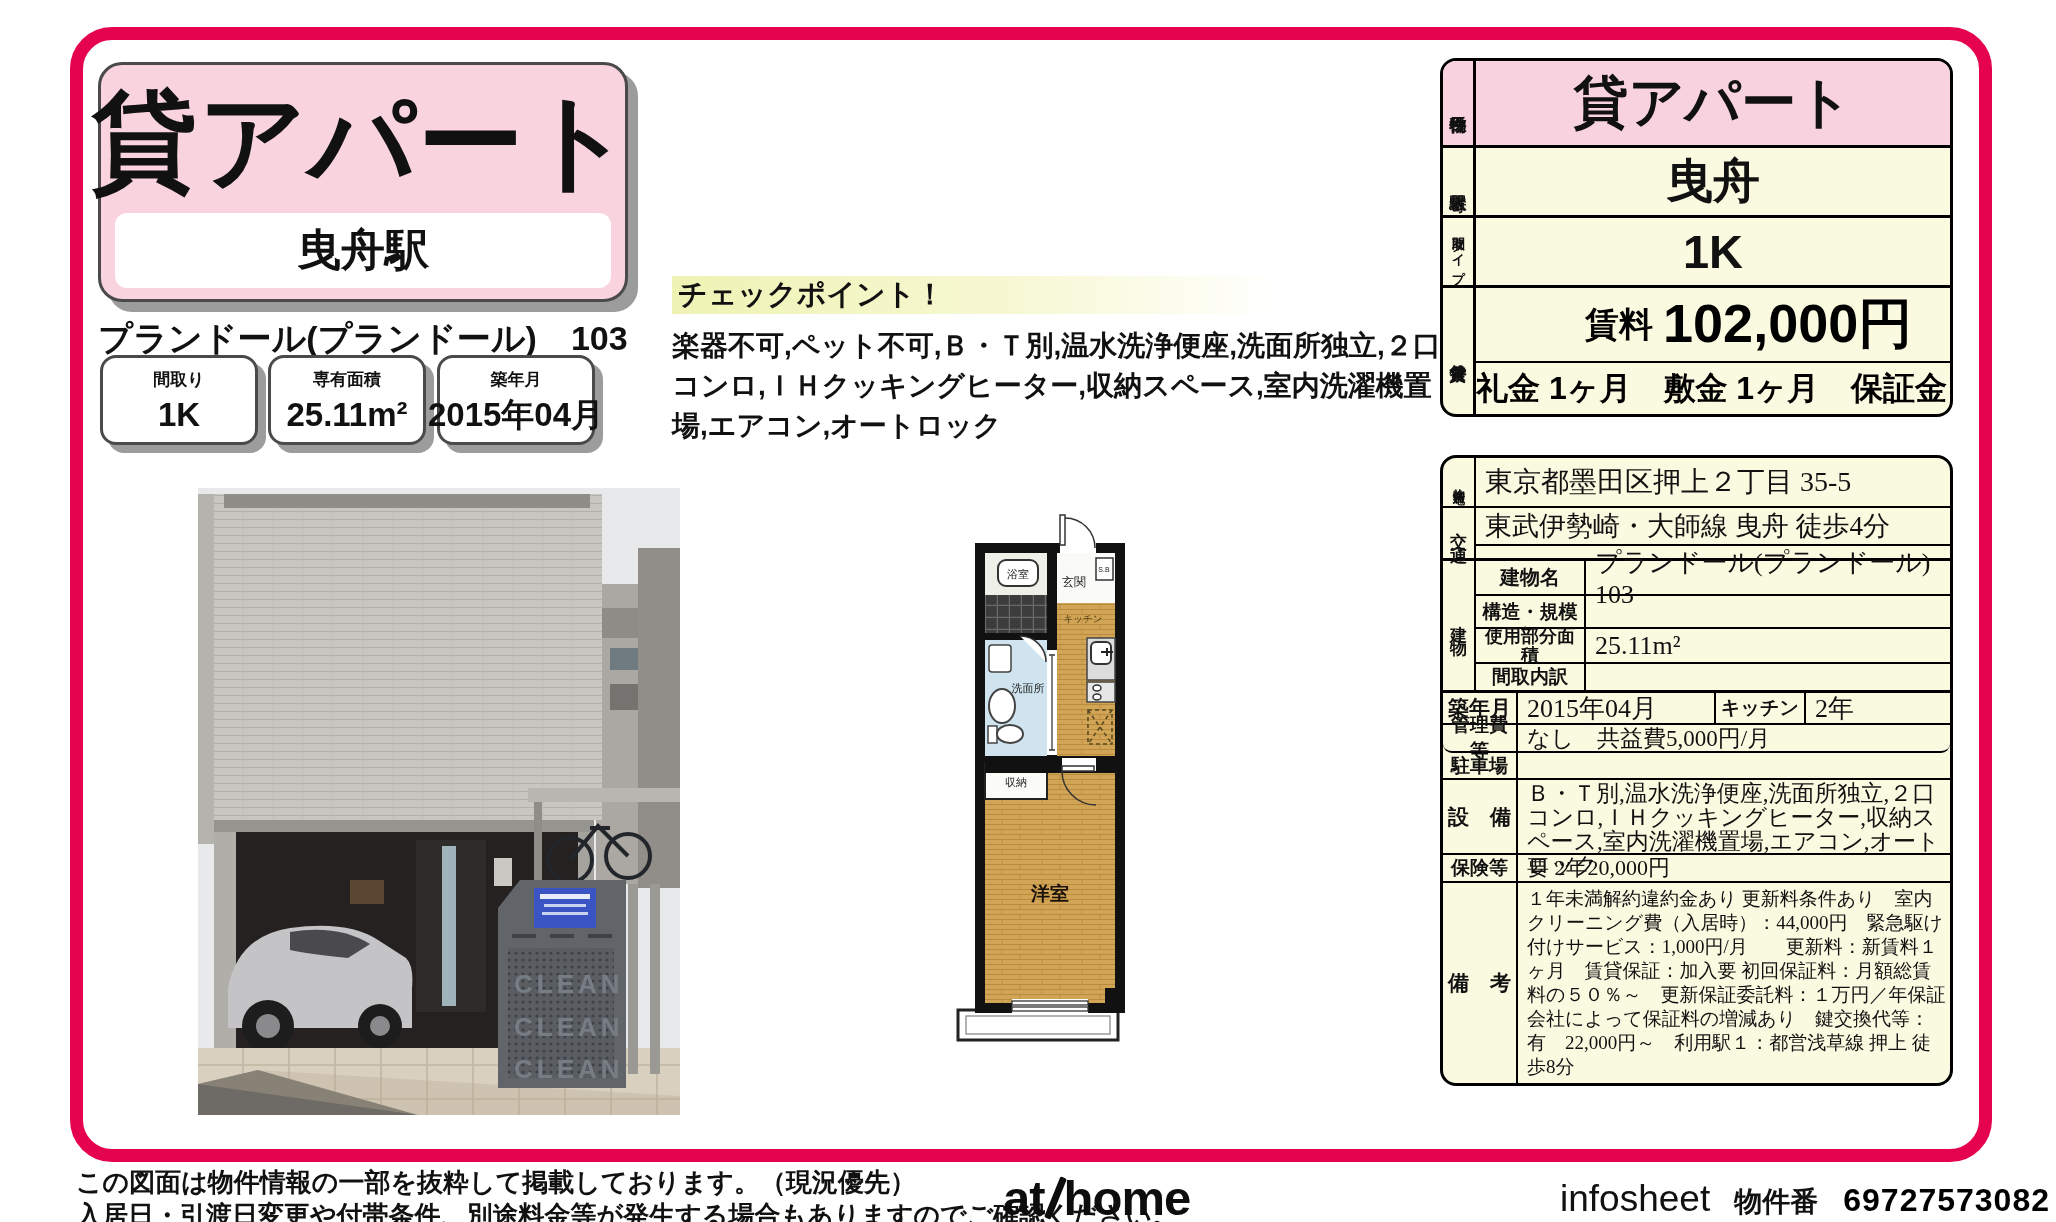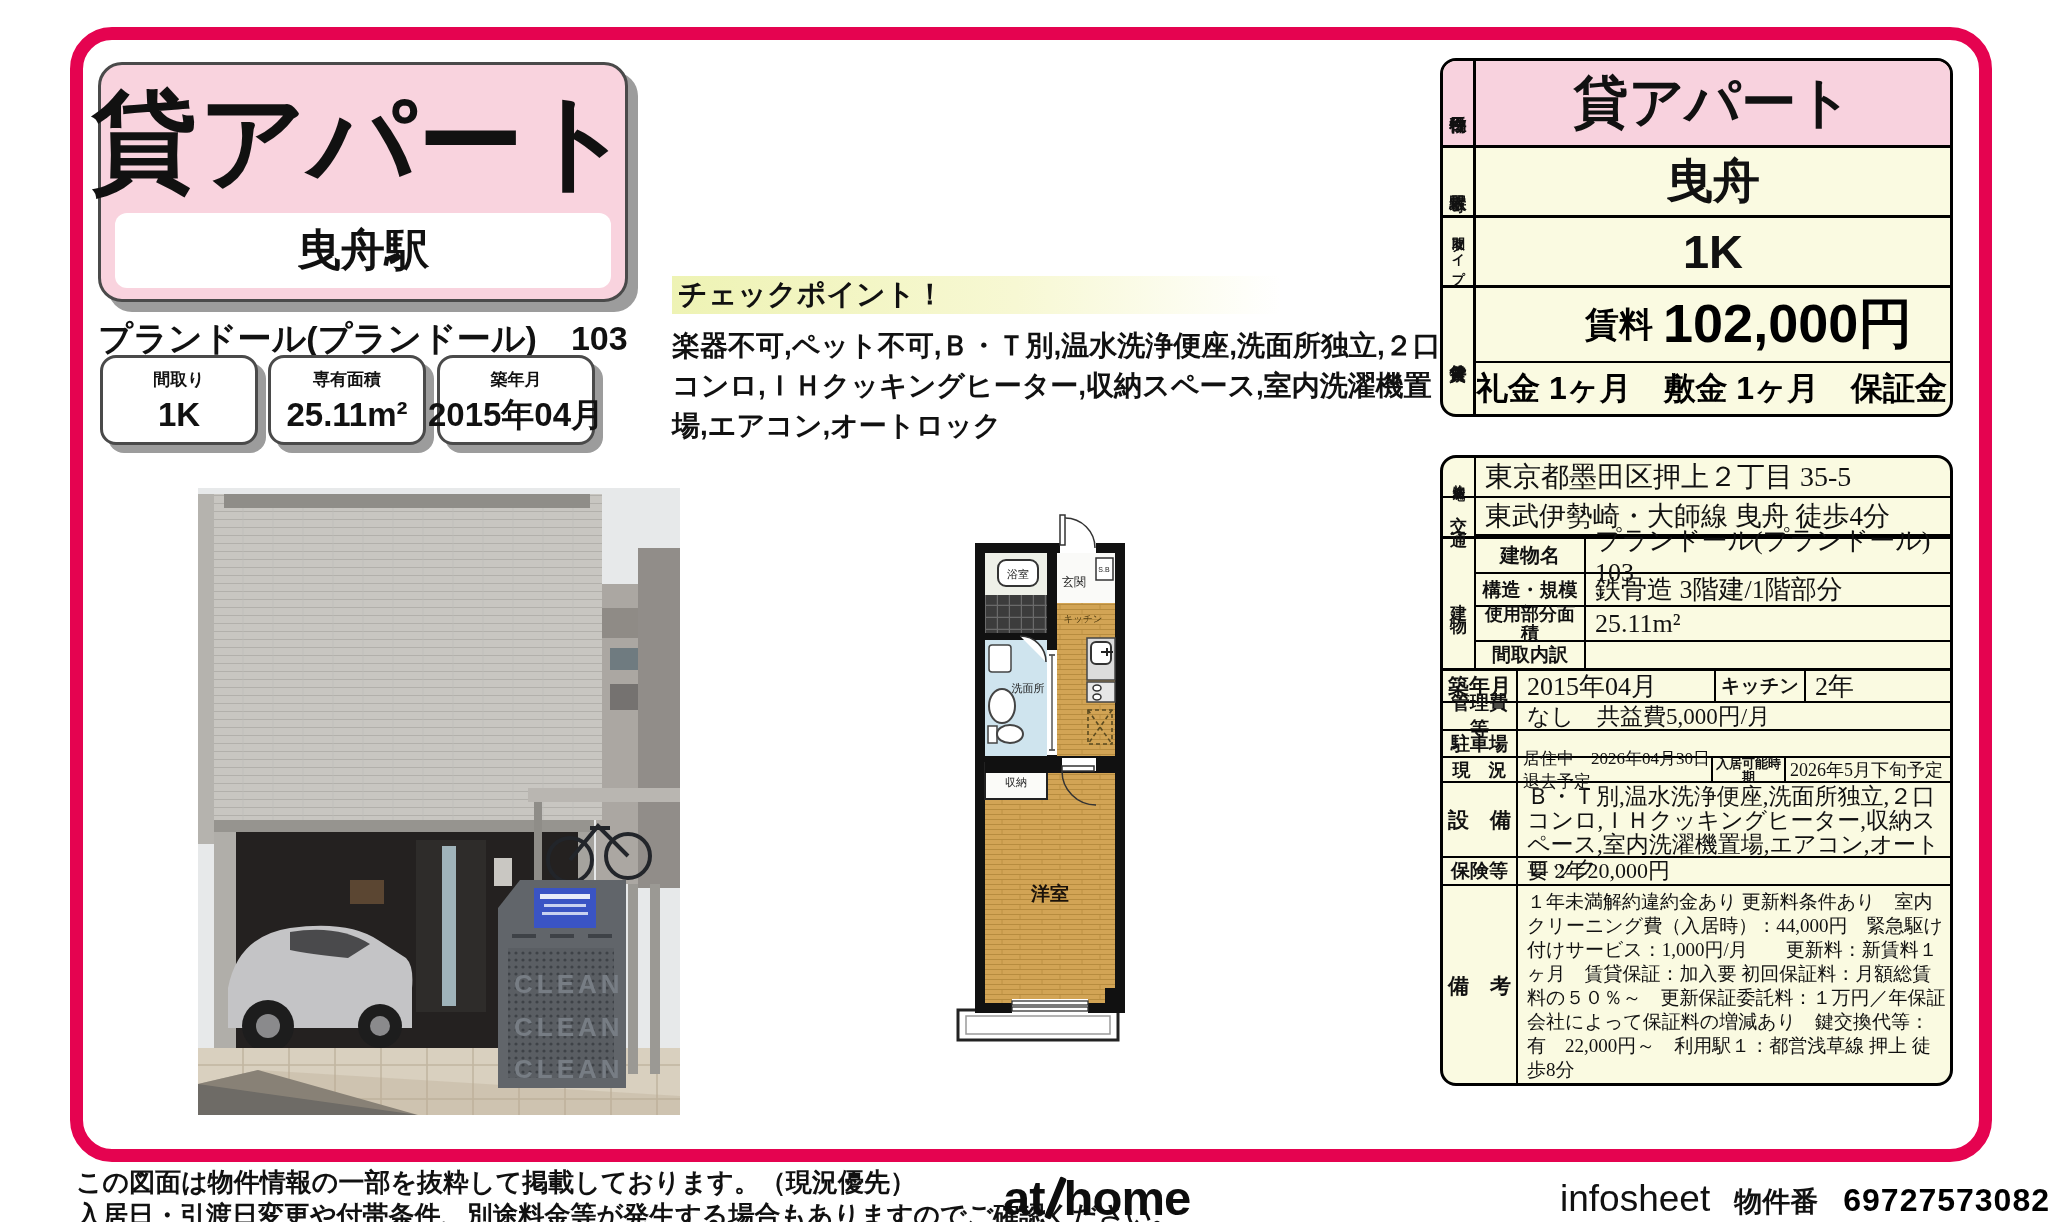--- a/index.html
+++ b/index.html
@@ -323,56 +323,49 @@
 
     <div class="trow" style="height:135px;border-bottom-width:3px;">
       <div class="hdrv gap" style="border-right-width:2px;">建物</div>
       <div style="flex:1;display:flex;flex-direction:column;">
         <div class="drow" style="height:35px;">
           <div class="dlab" style="width:110px;font-size:20px;">建物名</div>
           <div class="dval" style="flex:1;font-size:26px;">プランドール(プランドール)　103</div>
         </div>
         <div class="drow" style="height:33px;">
           <div class="dlab" style="width:110px;font-size:19px;">構造・規模</div>
-          <div class="dval" style="flex:1;">鉄骨造 3階建/1階部分</div>
         </div>
         <div class="drow" style="height:35px;">
           <div class="dlab" style="width:110px;font-size:18px;padding:0 6px;line-height:19px;">使用部分面積</div>
           <div class="dval" style="flex:1;">25.11m²</div>
         </div>
         <div class="drow" style="flex:1;">
           <div class="dlab" style="width:110px;font-size:19px;">間取内訳</div>
           <div class="dval" style="flex:1;"></div>
         </div>
       </div>
     </div>
 
     <div class="trow" style="height:32px;border-bottom-width:2px;">
       <div class="dlab" style="width:75px;">築年月</div>
       <div class="dval" style="width:198px;border-right:2px solid #000;">2015年04月</div>
       <div class="dlab" style="width:90px;font-size:19px;">キッチン</div>
       <div class="dval" style="flex:1;">2年</div>
     </div>
 
-    <div class="trow" style="height:28px;border-bottom-width:2px;">
+    <div class="trow" style="height:28px;border-bottom-width:2px;border-radius:9px;">
       <div class="dlab" style="width:75px;font-size:19px;">管理費等</div>
       <div class="dval" style="flex:1;font-size:23px;">なし　共益費5,000円/月</div>
     </div>
 
     <div class="trow" style="height:27px;border-bottom-width:2px;">
       <div class="dlab" style="width:75px;font-size:19px;">駐車場</div>
       <div class="dval" style="flex:1;"></div>
     </div>
 
-    <div class="trow" style="height:25px;border-bottom-width:2px;">
-      <div class="dlab" style="width:75px;font-size:18px;">現　況</div>
-      <div class="dval" style="width:195px;font-size:17px;border-right:2px solid #000;padding-left:5px;">居住中　2026年04月30日退去予定</div>
-      <div class="dlab" style="width:73px;font-size:13px;line-height:13px;padding:0 2px;">入居可能時期</div>
-      <div class="dval" style="flex:1;font-size:18px;padding-left:4px;">2026年5月下旬予定</div>
-    </div>
 
     <div class="trow" style="height:75px;border-bottom-width:2px;">
       <div class="dlab" style="width:75px;">設　備</div>
       <div class="dval" style="flex:1;font-size:23px;line-height:24px;padding:2px 4px 2px 9px;align-items:flex-start;">Ｂ・Ｔ別,温水洗浄便座,洗面所独立,２口コンロ,ＩＨクッキングヒーター,収納スペース,室内洗濯機置場,エアコン,オートロック</div>
     </div>
 
     <div class="trow" style="height:28px;border-bottom-width:2px;">
       <div class="dlab" style="width:75px;font-size:19px;">保険等</div>
       <div class="dval" style="flex:1;font-size:22px;">要 2年20,000円</div>
     </div>

